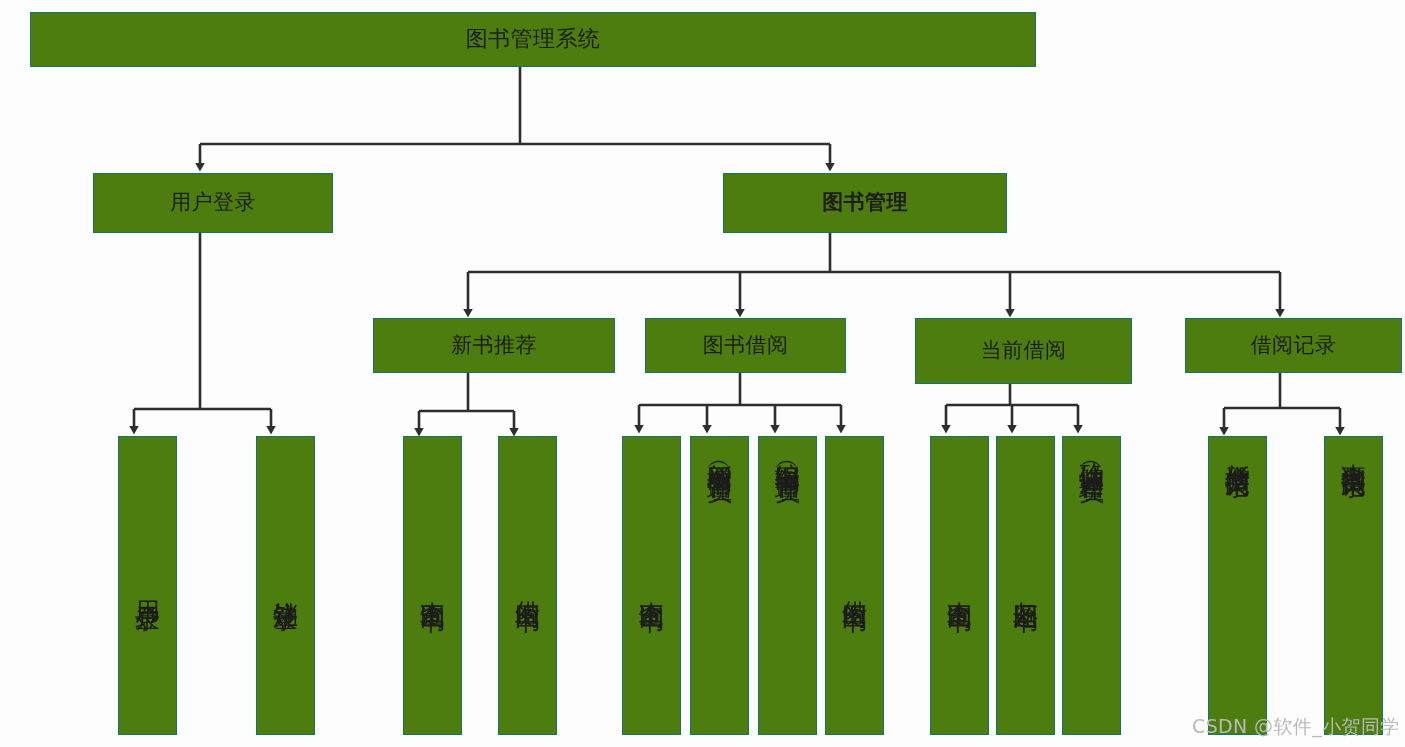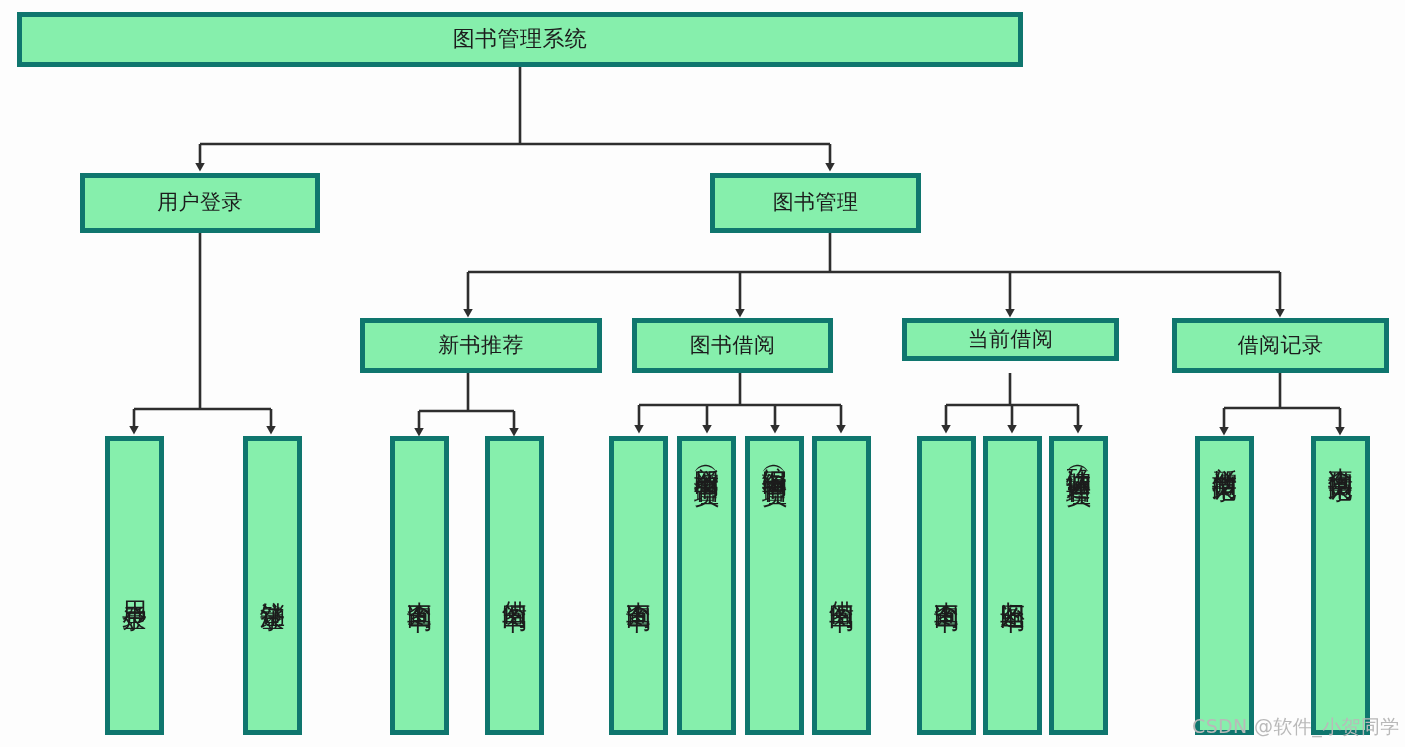--- a/index.html
+++ b/index.html
@@ -20,26 +20,27 @@
     position: absolute;
     left: 0;
     top: 0;
     width: 1405px;
     height: 747px;
     pointer-events: none;
   }
   .node {
     position: absolute;
     box-sizing: border-box;
-    background: #86efac;
-    border: 5px solid #0f766e;
+    background: #4d7c0f;
+    border: 1px solid #0f766e;
     display: flex;
     align-items: center;
     justify-content: center;
     overflow: hidden;
+    margin-left: 13px;
   }
   .node-label {
     color: #1c1c1c;
     letter-spacing: 0.06em;
     white-space: pre-wrap;
     text-align: center;
     line-height: 1.02;
   }
   
   .node.horiz .node-label {
@@ -134,33 +135,33 @@
   </svg>
 
   <div class="node horiz root" style="left:17px; top:12px; width:1006px; height:55px;">
     <span class="node-label">图书管理系统</span>
   </div>
 
   <div class="node horiz" style="left:80px; top:173px; width:240px; height:60px;">
     <span class="node-label">用户登录</span>
   </div>
 
-  <div class="node horiz" style="left:710px; top:173px; width:211px; height:60px;">
+  <div class="node horiz" style="left:710px; top:173px; width:284px; height:60px;font-weight:bold;">
     <span class="node-label">图书管理</span>
   </div>
 
   <div class="node horiz" style="left:360px; top:318px; width:242px; height:55px;">
     <span class="node-label">新书推荐</span>
   </div>
 
   <div class="node horiz" style="left:632px; top:318px; width:201px; height:55px;">
     <span class="node-label">图书借阅</span>
   </div>
 
-  <div class="node horiz" style="left:902px; top:318px; width:217px; height:43px;">
+  <div class="node horiz" style="left:902px; top:318px; width:217px; height:66px;">
     <span class="node-label">当前借阅</span>
   </div>
 
   <div class="node horiz" style="left:1172px; top:318px; width:217px; height:55px;font-family:Liberation Serif, serif;">
     <span class="node-label">借阅记录</span>
   </div>
 
   <div class="node vert centered" style="left:105px; top:436px; width:59px; height:299px;">
     <span class="node-label">用户登录</span>
   </div>

